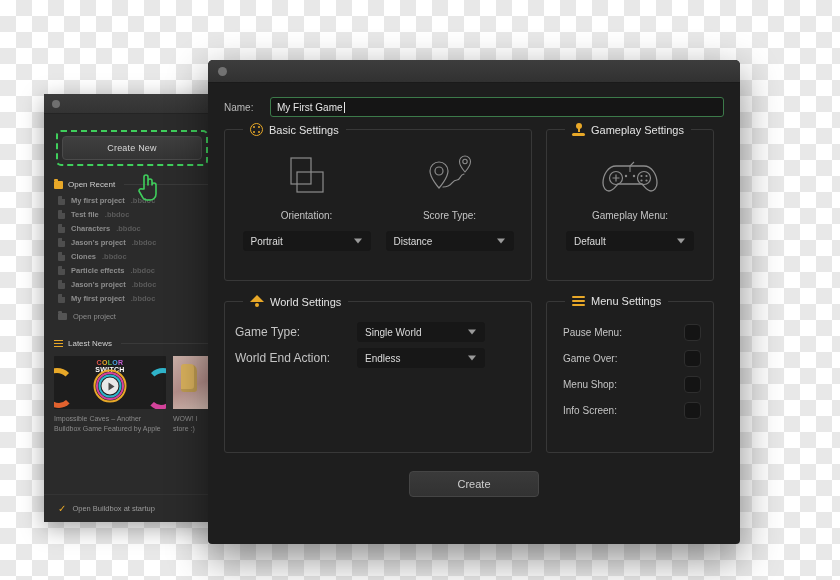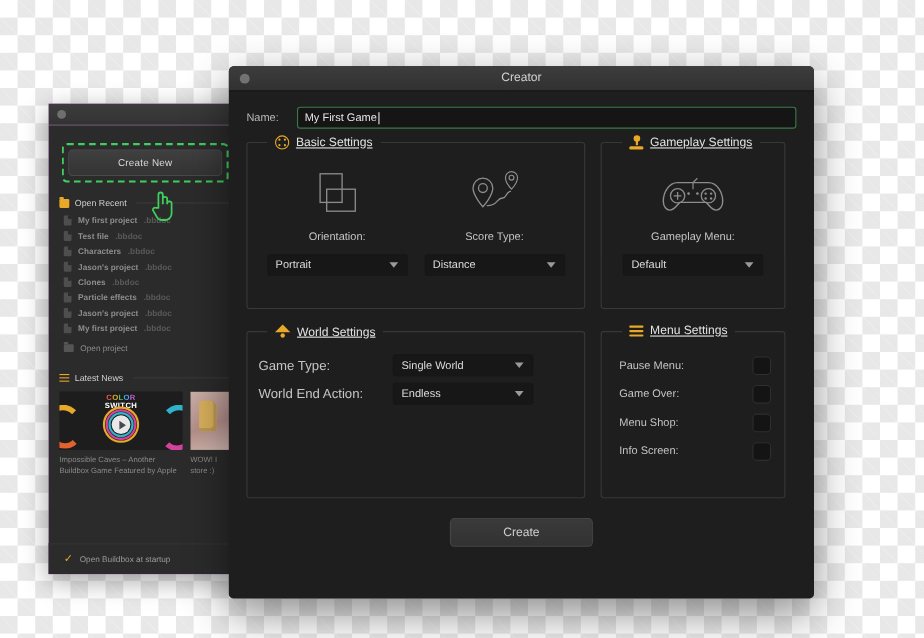--- a/index.html
+++ b/index.html
@@ -16,21 +16,21 @@
       linear-gradient(45deg, #e8e8e8 25%, transparent 25%, transparent 75%, #e8e8e8 75%);
     background-size: 32px 32px;
     background-position: 0 0, 16px 16px;
   }
 
   
   #bgwin {
     position: absolute;
     left: 44px; top: 94px;
     width: 176px; height: 428px;
-    background: #f0abfc;
+    background: #fde047;
     overflow: hidden;
     box-shadow: 0 6px 22px rgba(0,0,0,0.35);
   }
   #bgwin-title {
     height: 20px;
     background: linear-gradient(#3c3c3c, #333333);
     border-bottom: 1px solid #242424;
     display: flex; align-items: center;
   }
   #bgwin-title .dot {
@@ -208,21 +208,21 @@
   }
 
   fieldset.panel {
     border: 1px solid #383838; border-radius: 3px;
     padding: 8px 10px 10px 10px;
     position: relative;
   }
   fieldset.panel > legend {
     display:flex; align-items:center; gap:6px;
     padding: 0 7px; margin-left: 8px;
-    font-size: 11px; color:#e3e3e3;text-decoration:underline;
+    font-size: 11px; color:#e3e3e3;
   }
   .p-basic, .p-world { height: 158px; }
   .p-game, .p-menu { height: 158px; }
 
   .ic-grid {
     width:13px;height:13px;border-radius:50%;border:1.6px solid #e8a828;
     position:relative; flex:none;
   }
   .ic-grid i {
     position:absolute; width:2.2px;height:2.2px;background:#e8a828;border-radius:50%;
@@ -402,21 +402,20 @@
     <div class="startup-bar">
       <span class="check-or">✓</span>
       <span class="startup-txt">Open Buildbox at startup</span>
     </div>
   </div>
 </div>
 
 <div id="creator">
   <div id="creator-title">
     <div class="dot"></div>
-    <div class="t">Creator</div>
   </div>
 
   <div id="creator-body">
 
     <div class="name-row">
       <div class="name-lbl">Name:</div>
       <div class="name-input">
         <span>My First Game</span>
           <span class="caret"></span>
       </div>

